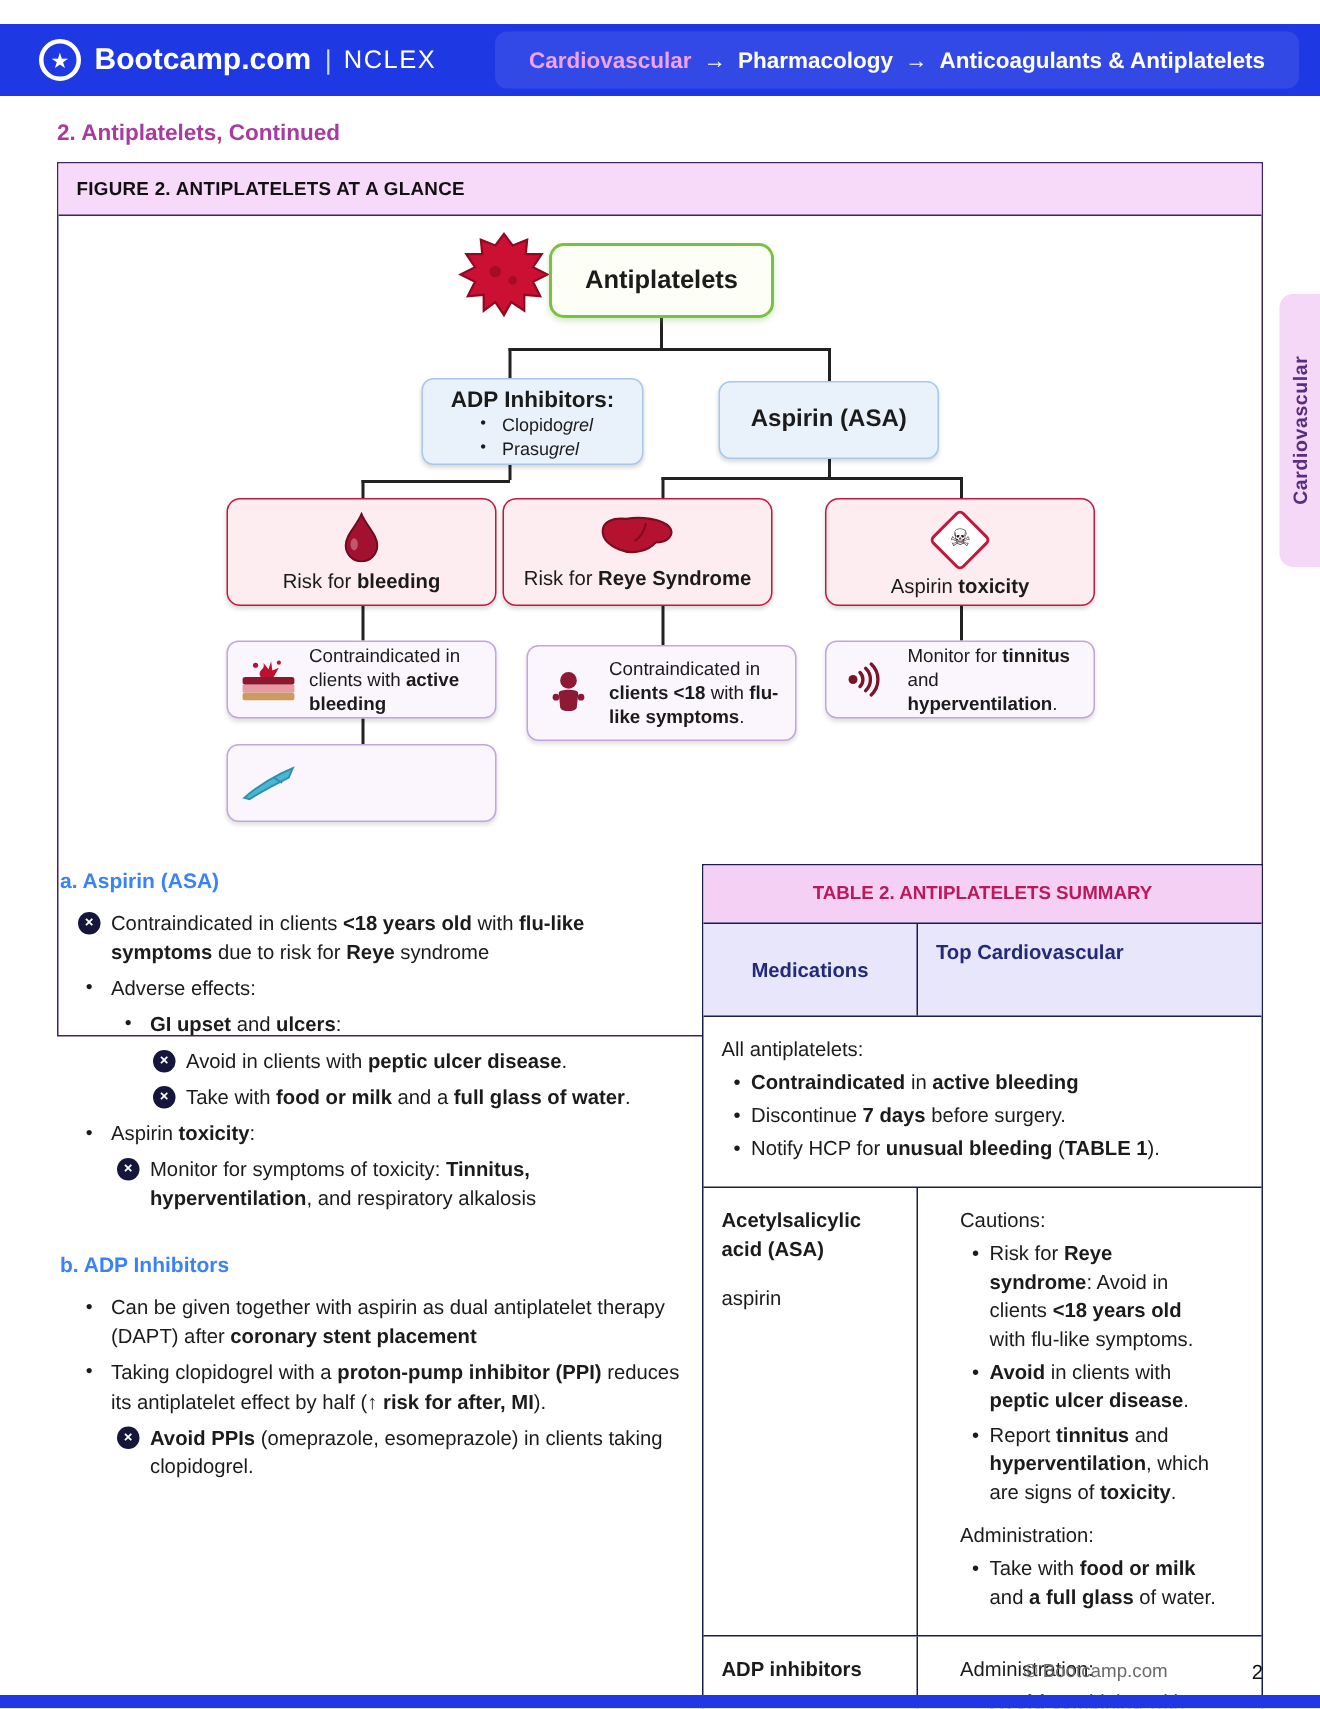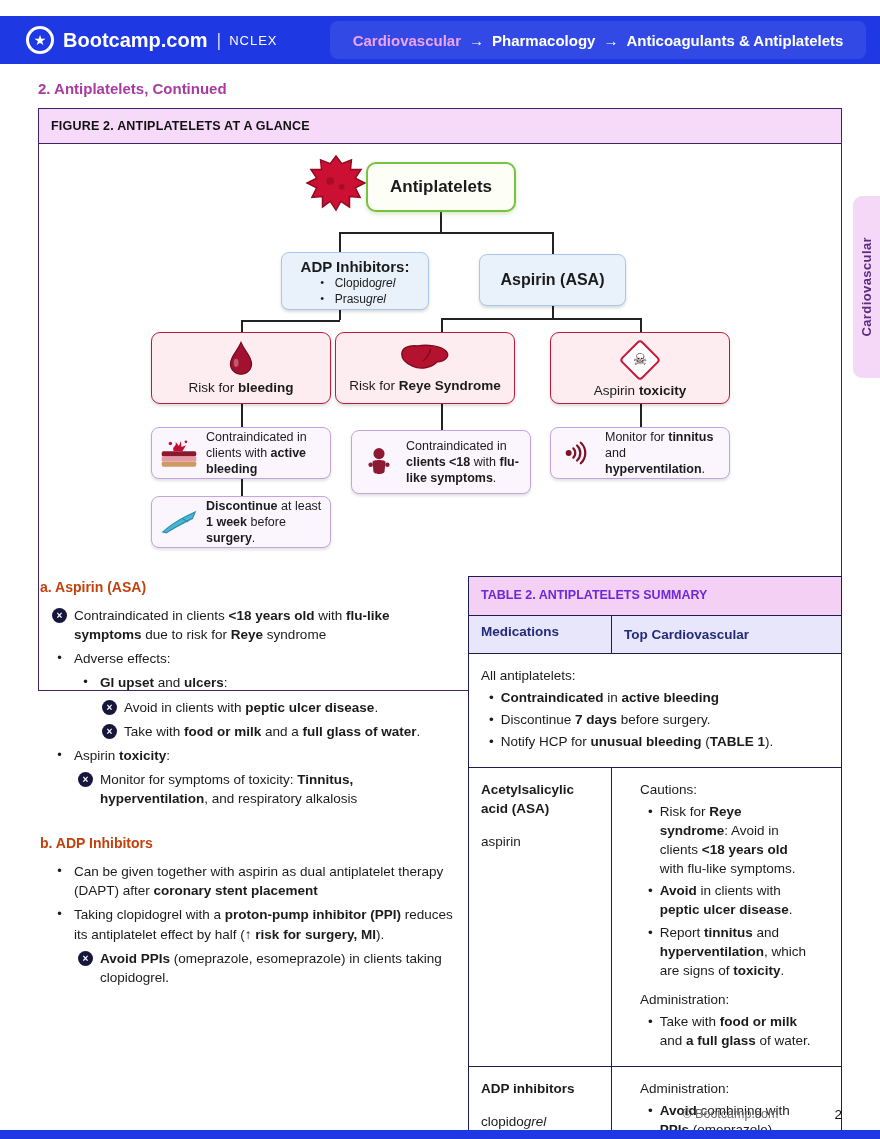--- a/index.html
+++ b/index.html
@@ -9,21 +9,21 @@
 
   
   .topbar { position:absolute; top:16px; left:0; right:0; height:48px; background:#1e38e4;
             display:flex; align-items:center; }
   .brand { display:flex; align-items:center; margin-left:26px; }
   .logo { width:28px; height:28px; border:3px solid #fff; border-radius:50%;
           display:flex; align-items:center; justify-content:center; }
   .logo-star { color:#fff; font-size:14px; line-height:1; }
   .brand-name { color:#fff; font-weight:bold; font-size:20px; margin-left:9px; }
   .brand-div { color:#cfd6ff; font-weight:300; font-size:18px; margin-left:9px; }
-  .brand-prod { color:#fff; font-weight:400; font-size:13px; margin-left:8px; letter-spacing:1px; }
+  .brand-prod { color:#fff; font-weight:400; font-size:17px; margin-left:8px; letter-spacing:1px; }
   .crumbs { position:absolute; left:330px; right:14px; top:5px; height:38px;
             background:rgba(255,255,255,0.09); border-radius:8px;
             display:flex; align-items:center; justify-content:center; gap:8px;
             font-weight:bold; font-size:15px; color:#fff; }
   .crumb.hl { color:#f0a3f2; }
   .crumbs .arrow { font-weight:bold; }
 
   
   .section-title { position:absolute; left:38px; top:80px; font-size:15px; font-weight:bold; color:#a83aa0; }
 
@@ -78,40 +78,40 @@
   .note-tox      { left:511px; top:283px; width:180px; height:52px; }
 
   
   .side-tab { position:absolute; right:0; top:196px; width:27px; height:182px; background:#f5d7f7;
               border-radius:9px 0 0 9px; display:flex; align-items:center; justify-content:center; cursor:pointer; }
   .side-tab span { writing-mode:vertical-rl; transform:rotate(180deg);
                    font-weight:bold; font-size:13px; color:#5a2d7e; letter-spacing:0.4px; }
 
   
   .left-col { position:absolute; left:38px; top:578px; width:416px; font-size:13.5px; line-height:1.42; }
-  .subhead { color:#c2410c; font-weight:bold; font-size:14px; margin:0 0 8px 2px; }
+  .subhead { color:#3b82f6; font-weight:bold; font-size:14px; margin:0 0 8px 2px; }
   .subhead-b { margin-top:26px; }
   .li { display:flex; gap:7px; margin-bottom:5px; }
   .li .mk { flex:none; width:15px; text-align:center; }
   .dotmk { font-size:13px; }
   .kx { display:inline-block; width:15px; height:15px; border-radius:50%; background:#16163c;
         color:#fff; font-size:10px; font-weight:bold; line-height:15px; text-align:center; margin-top:2px; }
   .litext { flex:1; }
   .lvl1 { margin-left:14px; }
   .lvl2 { margin-left:40px; }
   .lvl3 { margin-left:64px; }
 
   
   .sum-table { position:absolute; left:468px; top:576px; width:374px;
                border:1.6px solid #1d1c50; font-size:13.5px; line-height:1.42; background:#fff; }
   .t-title { background:#f3d0f4; border-bottom:1.6px solid #1d1c50; padding:10px 12px;
-             font-weight:bold; font-size:12.5px; color:#6d28d9; }
+             font-weight:bold; font-size:12.5px; color:#be185d;text-align:center; }
   .t-cols { display:flex; background:#e7e6fb; border-bottom:1.6px solid #1d1c50;
             color:#232a78; font-weight:bold; font-size:13.5px; }
-  .t-cols .c1 { width:142px; padding:6px 12px; }
+  .t-cols .c1 { width:142px; padding:21px 12px;text-align:center; }
   .t-cols .c2 { flex:1; padding:9px 12px; border-left:1.6px solid #1d1c50; }
   .t-all { padding:10px 12px 12px; border-bottom:1.6px solid #1d1c50; }
   .t-row { display:flex; border-bottom:1.6px solid #1d1c50; }
   .t-row.last { border-bottom:none; }
   .t-med { width:142px; padding:12px; }
   .med-name { font-weight:bold; margin-bottom:14px; }
   .med-line { margin-bottom:2px; }
   .t-cons { flex:1; padding:10px 28px 12px; border-left:1.6px solid #1d1c50; }
   .tbl-label { margin:2px 0; }
   .tb-li { display:flex; gap:7px; margin:3px 0 3px 8px; }
@@ -239,21 +239,20 @@
         <span class="note-text">Contraindicated in clients with <b>active bleeding</b></span>
       </div>
 
       <div class="note-box note-surgery">
         <span class="note-icon">
           <svg width="36" height="24" viewBox="0 0 40 26">
             <path d="M2 24 C10 17 19 11 29 6 L38 2 L35 9 C27 13 15 19 6 25 Z" fill="#49b6d6" stroke="#2e8fae" stroke-width="1.4"></path>
             <path d="M24 9 L30 13" stroke="#2e8fae" stroke-width="1.4"></path>
           </svg>
         </span>
-        <span class="note-text"><b>Discontinue</b> at least <b>1 week</b> before <b>surgery</b>.</span>
       </div>
 
       <div class="note-box note-reye">
         <span class="note-icon">
           <svg width="26" height="30" viewBox="0 0 28 32">
             <circle cx="14" cy="7" r="6" fill="#8c1a35"></circle>
             <path d="M7 16 C7 13 21 13 21 16 L20 26 C20 30 8 30 8 26 Z" fill="#8c1a35"></path>
             <circle cx="5" cy="19" r="2.4" fill="#8c1a35"></circle>
             <circle cx="23" cy="19" r="2.4" fill="#8c1a35"></circle>
           </svg>
@@ -313,21 +312,21 @@
         </div>
       </div>
     <h3 class="subhead subhead-b">b. ADP Inhibitors</h3>
     <div>
         <div class="li lvl1">
           <span class="mk dotmk">•</span>
           <span class="litext">Can be given together with aspirin as dual antiplatelet therapy (DAPT) after <b>coronary stent placement</b></span>
         </div>
         <div class="li lvl1">
           <span class="mk dotmk">•</span>
-          <span class="litext">Taking clopidogrel with a <b>proton-pump inhibitor (PPI)</b> reduces its antiplatelet effect by half (<b>↑ risk for surgery, MI</b>).</span>
+          <span class="litext">Taking clopidogrel with a <b>proton-pump inhibitor (PPI)</b> reduces its antiplatelet effect by half (<b>↑ risk for after, MI</b>).</span>
         </div>
         <div class="li lvl2">
           <span class="mk kx">×</span>
           <span class="litext"><b>Avoid PPIs</b> (omeprazole, esomeprazole) in clients taking clopidogrel.</span>
         </div>
       </div>
   </section>
 
   <section class="sum-table">
     <div class="t-title">TABLE 2. ANTIPLATELETS SUMMARY</div>

